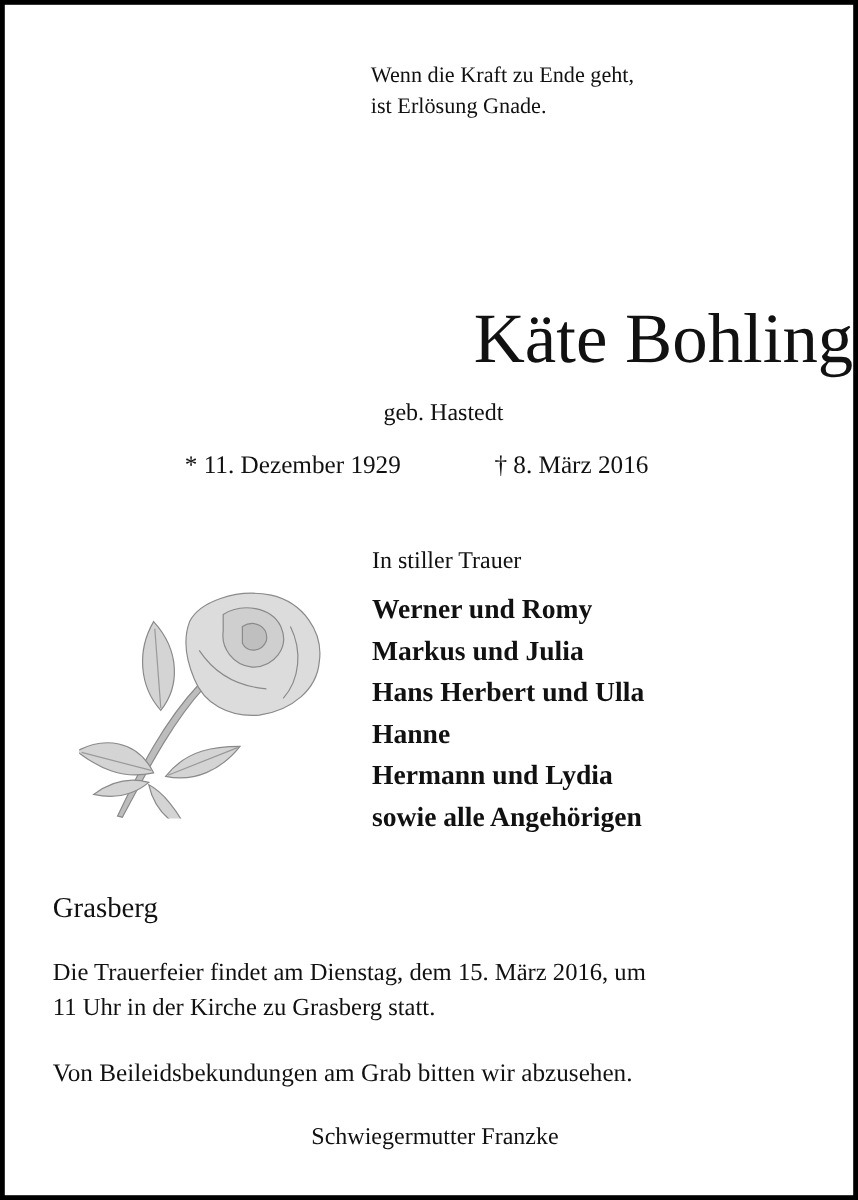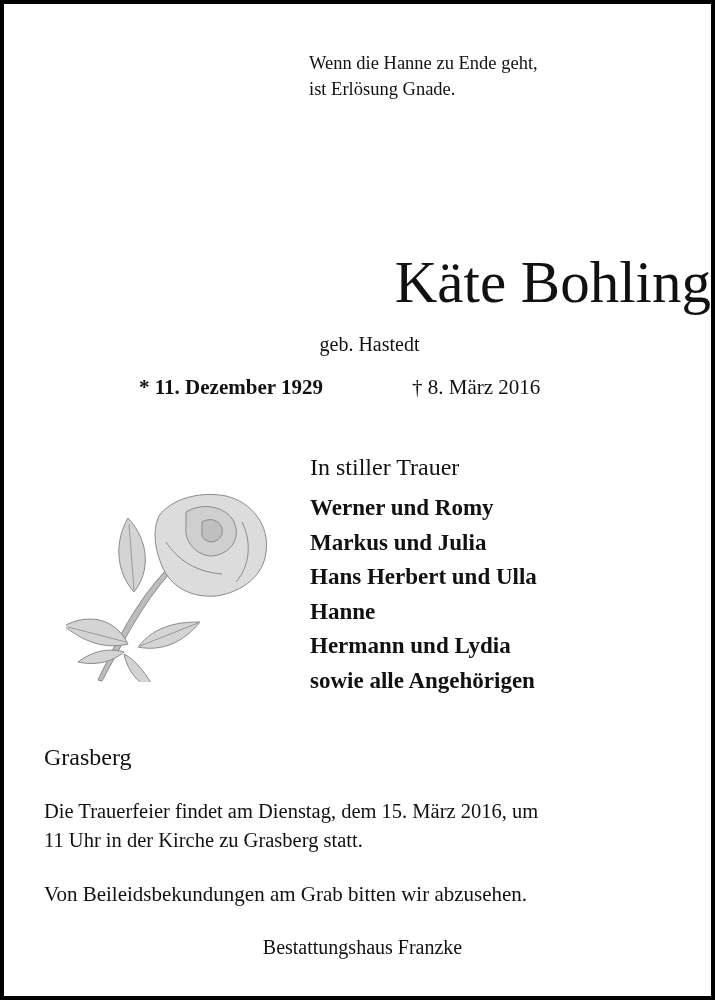--- a/index.html
+++ b/index.html
@@ -8,38 +8,38 @@
       position: absolute; left: 0; top: 0; width: 715px; height: 1000px;
       box-sizing: border-box; border: 4px solid #000000; background: #ffffff;
       font-family: "Liberation Serif", "DejaVu Serif", serif; color: #111111;
     }
     .abs { position: absolute; white-space: nowrap; }
     .motto { left: 305px; top: 46px; font-size: 18.5px; line-height: 26px; }
     .intro { left: 38px; top: 140px; font-size: 21.5px; line-height: 29px; }
     .name { left: 0; width: 707px; text-align: right; top: 243px; font-size: 59px; line-height: 70px; }
     .nee { left: 12px; width: 707px; text-align: center; top: 327px; font-size: 20px; line-height: 26px; padding-left: 0px; }
     .dates { top: 368px; font-size: 21px; line-height: 30px; }
-    .born { left: 135px; font-weight: bold; }
+    .born { left: 150px; }
     .died { left: 408px; }
-    .mourning { left: 306px; top: 450px; font-size: 24px; line-height: 26px; }
+    .mourning { left: 306px; top: 450px; font-size: 20px; line-height: 26px; }
     .family { left: 306px; top: 487px; font-size: 23px; line-height: 34.5px; font-weight: bold; }
     .family div { white-space: nowrap; }
     .place { left: 40px; top: 740px; font-size: 24px; line-height: 26px; }
     .service { left: 40px; top: 793px; font-size: 20.5px; line-height: 29px; }
     .condolence { left: 40px; top: 876px; font-size: 21px; line-height: 28px; }
     .undertaker { left: 0; width: 707px; text-align: center; top: 930px; font-size: 20px; line-height: 26px; padding-left: 10px; box-sizing: border-box; }
     .rose { position: absolute; left: 62px; top: 478px; width: 210px; height: 200px; }
   </style>
 </head>
 <body>
 
 <div class="frame">
 
   <div class="abs motto">
-    <div>Wenn die Hanne zu Ende geht,</div>
+    <div>Wenn die Kraft zu Ende geht,</div>
     <div>ist Erlösung Gnade.</div>
   </div>
 
 
   <div class="abs name">Käte Bohling</div>
 
   <div class="abs nee">geb. Hastedt</div>
 
   <div class="abs dates born">* 11. Dezember 1929</div>
   <div class="abs dates died">† 8. März 2016</div>
@@ -83,15 +83,15 @@
 
   <div class="abs place">Grasberg</div>
 
   <div class="abs service">
     <div>Die Trauerfeier findet am Dienstag, dem 15. März 2016, um</div>
     <div>11 Uhr in der Kirche zu Grasberg statt.</div>
   </div>
 
   <div class="abs condolence">Von Beileidsbekundungen am Grab bitten wir abzusehen.</div>
 
-  <div class="abs undertaker">Bestattungshaus Franzke</div>
+  <div class="abs undertaker">Schwiegermutter Franzke</div>
 
 </div>
 
 </body></html>

